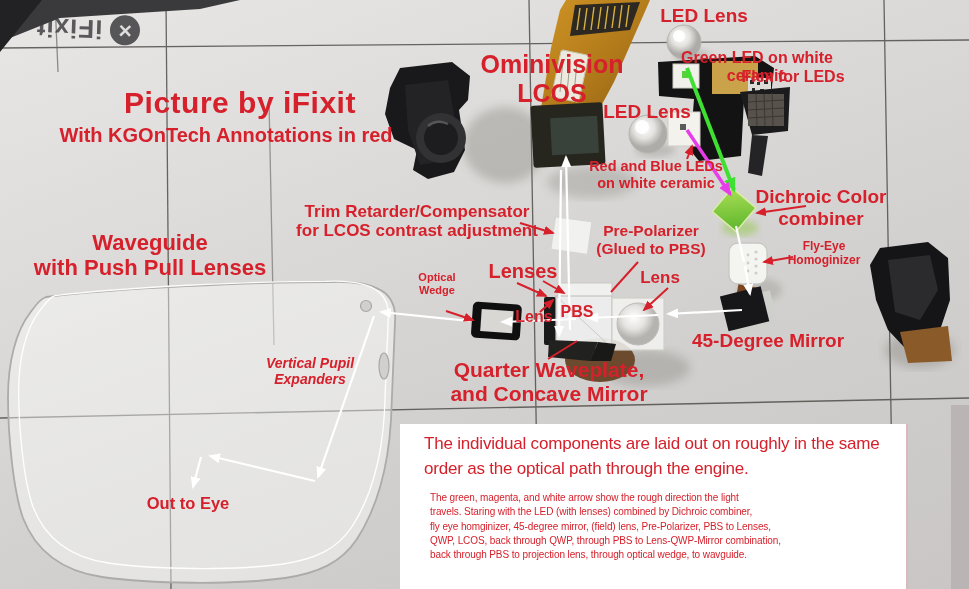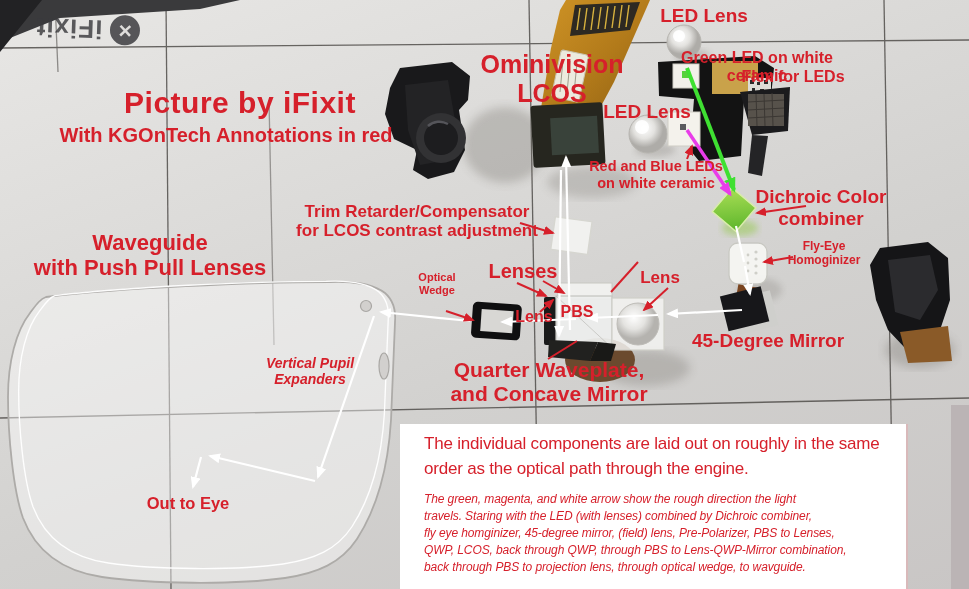--- a/index.html
+++ b/index.html
@@ -52,22 +52,22 @@
     box-sizing:border-box;
     padding:8px 24px;
   }
   #textbox .tb-heading{
     color:var(--annotation-red);
     font-size:17px;line-height:1.45;letter-spacing:-0.2px;
     white-space:pre-line;margin:0 0 10px 0;
   }
   #textbox .tb-body{
     color:var(--annotation-red);
-    font-size:12px;line-height:1.42;letter-spacing:-0.1px;
-    white-space:pre-line;margin:0;font-style:italic;
+    font-size:10px;line-height:1.42;letter-spacing:-0.1px;
+    white-space:pre-line;margin:6px;
   }
 </style>
 </head>
 <body>
 
 <div id="stage">
 
   <svg class="scene" width="969" height="589" viewBox="0 0 969 589">
     <defs>
       <marker id="mW" markerUnits="userSpaceOnUse" markerWidth="12" markerHeight="10" refX="10" refY="5" orient="auto">
@@ -299,20 +299,22 @@
   <div class="lbl" style="left:704px;top:5px;font-size:19px;">LED Lens</div>
   <div class="lbl" style="left:757px;top:49px;font-size:16px;">Green LED on white ceramic</div>
   <div class="lbl" style="left:793px;top:68px;font-size:16px;">Flex for LEDs</div>
   <div class="lbl" style="left:647px;top:101px;font-size:19px;">LED Lens</div>
   <div class="lbl" style="left:821px;top:186px;font-size:19px;">Dichroic Color
 combiner</div>
   <div class="lbl" style="left:656px;top:158px;font-size:14.5px;">Red and Blue LEDs
 on white ceramic</div>
   <div class="lbl" style="left:417px;top:202px;font-size:17px;">Trim Retarder/Compensator
 for LCOS contrast adjustment</div>
+  <div class="lbl" style="left:651px;top:222px;font-size:15.5px;">Pre-Polarizer
+(Glued to PBS)</div>
   <div class="lbl" style="left:824px;top:240px;font-size:12px;">Fly-Eye
 Homoginizer</div>
   <div class="lbl" style="left:150px;top:230px;font-size:22px;">Waveguide
 with Push Pull Lenses</div>
   <div class="lbl" style="left:437px;top:271px;font-size:11px;">Optical
 Wedge</div>
   <div class="lbl" style="left:523px;top:260px;font-size:20px;">Lenses</div>
   <div class="lbl" style="left:534px;top:308px;font-size:16px;">Lens</div>
   <div class="lbl" style="left:577px;top:303px;font-size:16px;">PBS</div>
   <div class="lbl" style="left:660px;top:268px;font-size:17px;">Lens</div>

